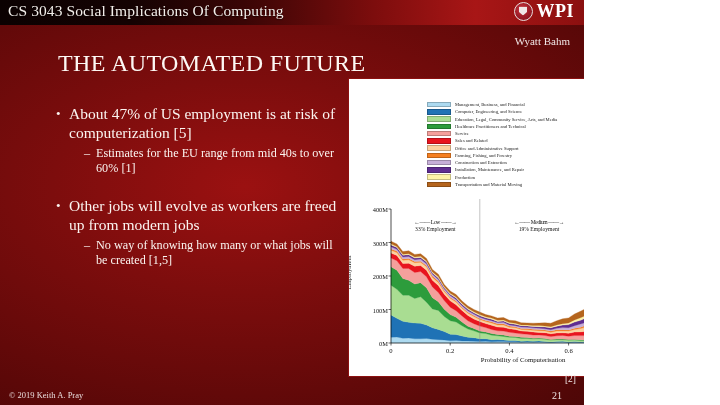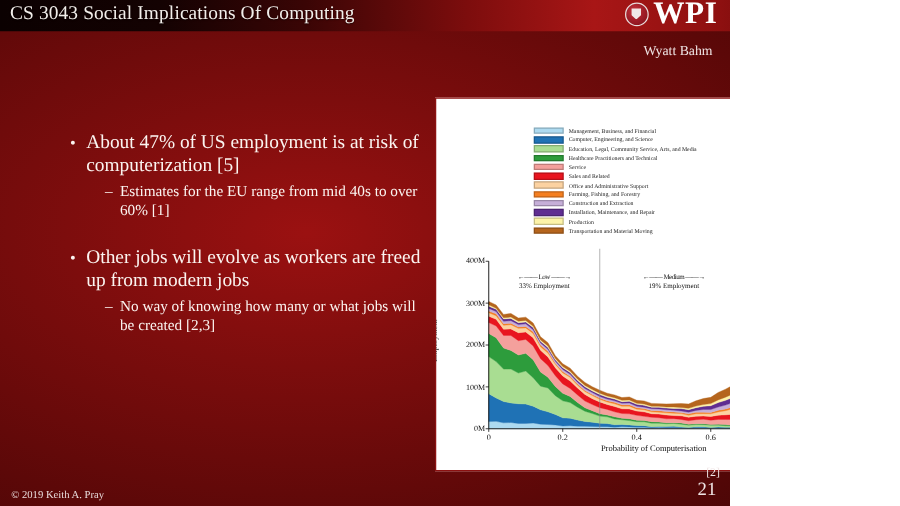--- a/index.html
+++ b/index.html
@@ -39,21 +39,21 @@
   }
   .wpi-seal::after {
     content: ""; position: absolute; left: 50%; top: 50%;
     transform: translate(-50%,-50%);
     width: 8px; height: 9px;
     background: #f0e8e8;
     clip-path: polygon(0 0, 100% 0, 100% 62%, 50% 100%, 0 62%);
   }
   .wpi-text {
     font-family: "Liberation Serif", serif;
-    font-weight: bold; font-size: 25px; color: #ffffff;
+    font-weight: bold; font-size: 18px; color: #ffffff;
     letter-spacing: .5px; line-height: 20px;
   }
   #author {
     position: absolute; right: 14px; top: 35px;
     font-size: 11px; color: #f0e6e6;
   }
   
   #slide-title {
     position: absolute; left: 58px; top: 50px;
     font-size: 24px; color: #fdf8f4;
@@ -82,22 +82,22 @@
   .bullet-l2 .mark {
     width: 12px; flex: 0 0 12px; line-height: 15px;
   }
   .group2 { margin-top: 20px; }
   
   #copyright {
     position: absolute; left: 9px; bottom: 5px;
     font-size: 8.5px; color: #e9dcdc;
   }
   #slide-number {
-    position: absolute; right: 11px; bottom: 4px;
-    font-size: 15px; color: #f0e6e6;
+    position: absolute; right: 22px; bottom: 4px;
+    font-size: 10px; color: #f0e6e6;
   }
   #chart-citation {
     position: absolute; right: 8px; bottom: 21px;
     font-size: 9.5px; color: #f0e6e6;
   }
   
   #chart-panel {
     position: absolute; left: 348px; top: 78px;
     width: 348px; height: 299px;
     background: #ffffff;
@@ -144,20 +144,21 @@
 <div id="slide">
 
   <div id="header-bar"></div>
   <div id="header-title">CS 3043 Social Implications Of Computing</div>
   <div id="wpi-logo">
     <span class="wpi-seal"></span>
     <span class="wpi-text">WPI</span>
   </div>
   <div id="author">Wyatt Bahm</div>
 
+  <div id="slide-title">THE AUTOMATED FUTURE</div>
 
   <div id="bullets">
 
     <div>
       <div class="bullet-l1">
         <span class="mark">•</span>
         <span class="txt">About 47% of US employment is at risk of computerization [5]</span>
       </div>
       <div class="bullet-l2">
         <span class="mark">–</span>
@@ -165,21 +166,21 @@
       </div>
     </div>
 
     <div class="group2">
       <div class="bullet-l1">
         <span class="mark">•</span>
         <span class="txt">Other jobs will evolve as workers are freed up from modern jobs</span>
       </div>
       <div class="bullet-l2">
         <span class="mark">–</span>
-        <span class="txt">No way of knowing how many or what jobs will be created [2,3]</span>
+        <span class="txt">No way of knowing how many or what jobs will be created [1,5]</span>
       </div>
     </div>
 
   </div>
 
   <div id="chart-panel">
     <div id="legend">
         <div class="legend-row">
           <span class="legend-sw" style="background: rgb(173, 218, 240);"></span>
           <span class="legend-lb">Management, Business, and Financial</span>

